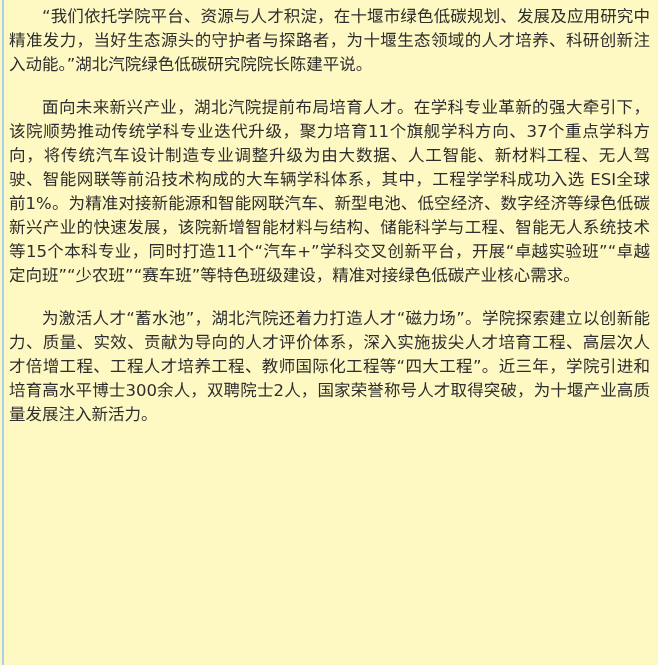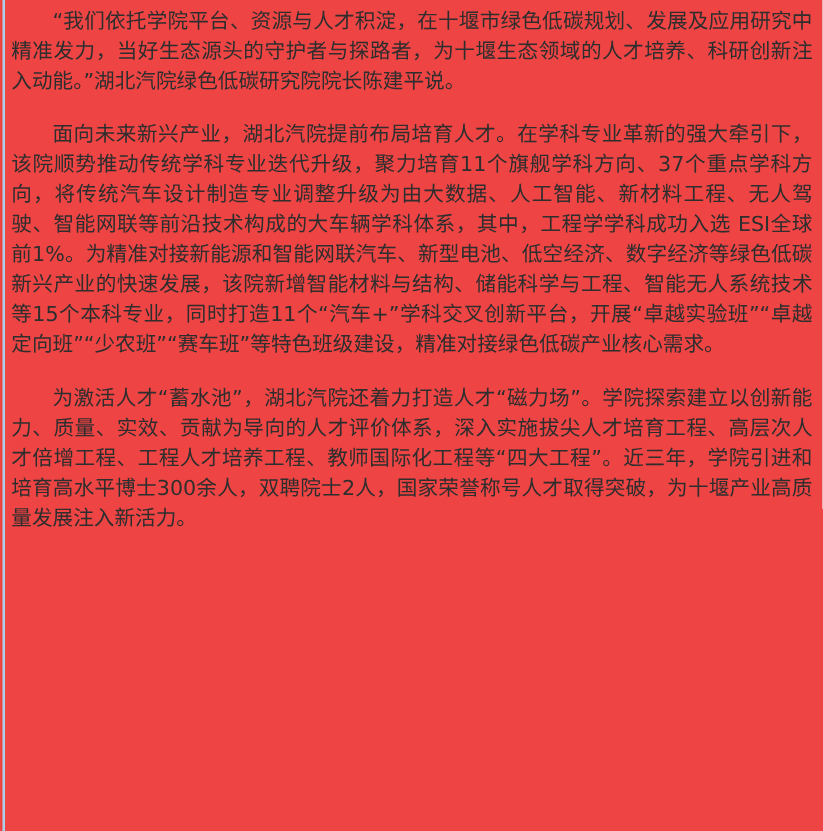--- a/index.html
+++ b/index.html
@@ -4,21 +4,21 @@
 <style>
   html, body {
     margin: 0;
     padding: 0;
     background: #ffffff;
   }
   .page {
     position: relative;
     width: 658px;
     height: 665px;
-    background: #ef4444;
+    background: #fef9c3;
     overflow: hidden;
   }
   .edge-line {
     position: absolute;
     left: 2px;
     top: 0;
     bottom: 0;
     width: 2px;
     background: #abd0e9;
   }

